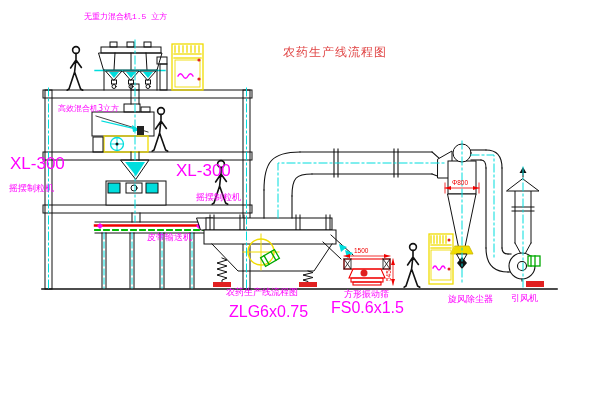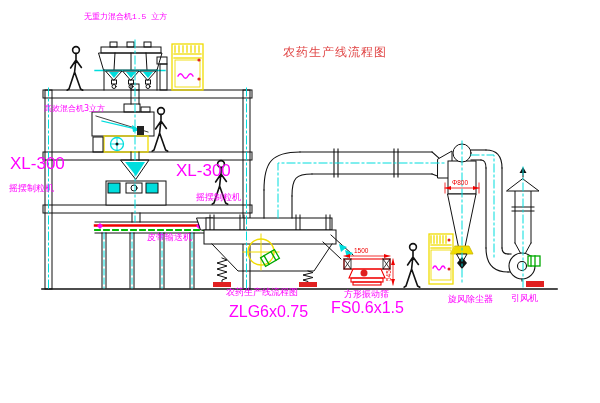--- a/index.html
+++ b/index.html
@@ -302,21 +302,21 @@
   <use href="#person-shape" transform="translate(151,106)"></use>
   <use href="#person-shape" transform="translate(211,159)"></use>
   <use href="#person-shape" transform="translate(403,242)"></use>
 </svg>
 
 <div id="title">
   <span class="t1">农药生产线流程图</span>
 </div>
 
 <div class="lab lab-xs" style="left:84px;top:13px;font-family:Liberation Mono, monospace;">无重力混合机1.5 立方</div>
-<div class="lab lab-xs" style="left:44px;top:105px;">高效混合机3立方</div>
+<div class="lab lab-xs" style="left:58px;top:105px;">高效混合机3立方</div>
 <div class="lab lab-model" style="left:10px;top:155px;">XL-300</div>
 <div class="lab lab-s" style="left:9px;top:184px;">摇摆制粒机</div>
 <div class="lab lab-model" style="left:176px;top:162px;">XL-300</div>
 <div class="lab lab-s" style="left:196px;top:193px;">摇摆制粒机</div>
 <div class="lab lab-s" style="left:147px;top:209px;margin-top:24px;">皮带输送机</div>
 <div class="lab lab-s" style="left:226px;top:288px;">农药生产线流程图</div>
 <div class="lab lab-model2" style="left:229px;top:304px;">ZLG6x0.75</div>
 <div class="lab lab-s" style="left:344px;top:290px;">方形振动筛</div>
 <div class="lab lab-model2" style="left:331px;top:300px;text-align:right;">FS0.6x1.5</div>
 <div class="lab lab-s" style="left:448px;top:295px;">旋风除尘器</div>

